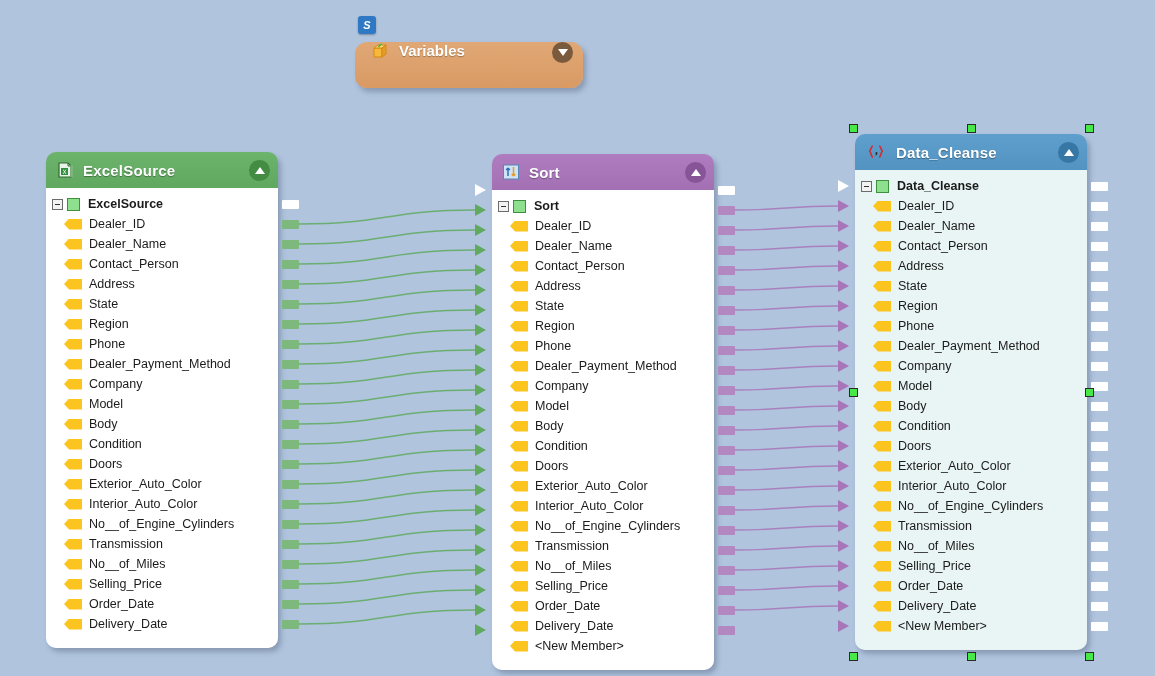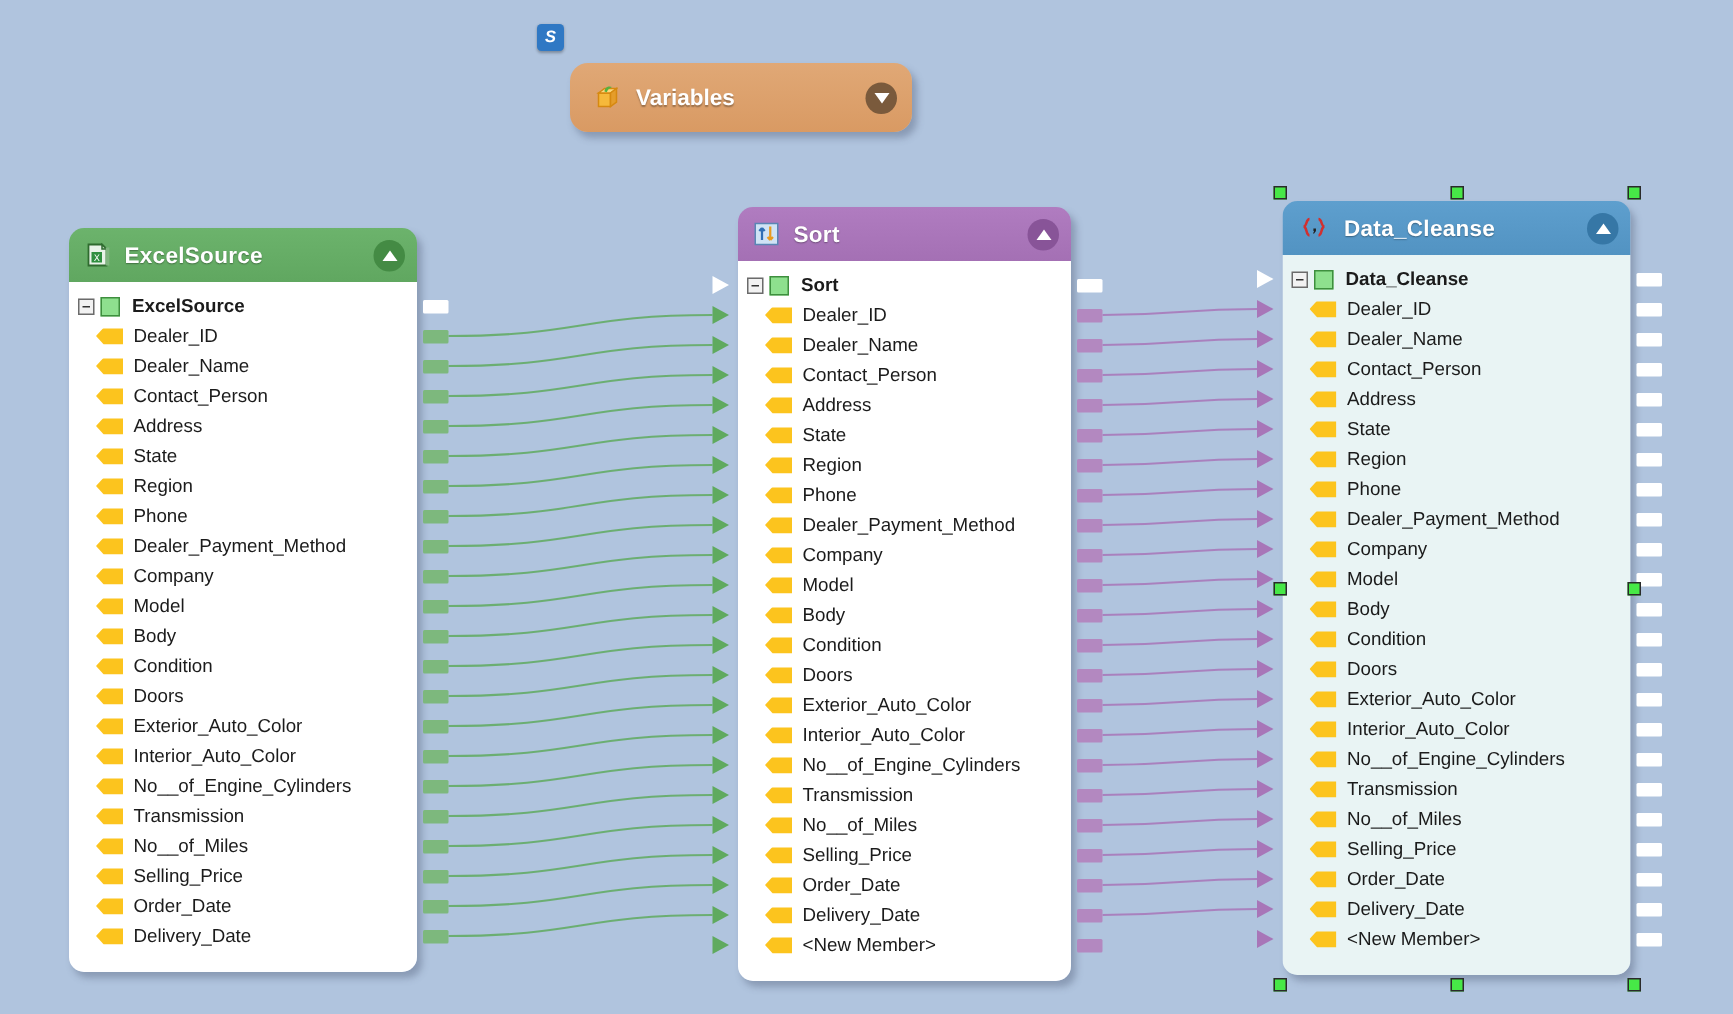--- a/index.html
+++ b/index.html
@@ -124,24 +124,23 @@
   }
 
   
   #variables-node {
     position:absolute;
     left:355px; top:42px;
     width:228px; height:46px;
     border-radius:12px;
     background:linear-gradient(#e0a876,#d99a63);
     box-shadow:3px 4px 5px rgba(90,105,130,.45);
-    display:flex; align-items:center;
+    display:flex; 
     padding:0 10px 0 14px;
     gap:12px;
-    margin-left:25px;
   }
   #variables-node .title {
     color:#fff; font-size:15px; font-weight:bold; flex:1;
     text-shadow:0 1px 1px rgba(0,0,0,.3);
   }
   .badge-s {
     position:absolute;
     left:358px; top:16px;
     width:18px; height:18px;
     background:#2f78c4;
@@ -342,21 +341,21 @@
       <div class="port green" style="left: 282px; top: 440px;"></div>
       <div class="port green" style="left: 282px; top: 460px;"></div>
       <div class="port green" style="left: 282px; top: 480px;"></div>
       <div class="port green" style="left: 282px; top: 500px;"></div>
       <div class="port green" style="left: 282px; top: 520px;"></div>
       <div class="port green" style="left: 282px; top: 540px;"></div>
       <div class="port green" style="left: 282px; top: 560px;"></div>
       <div class="port green" style="left: 282px; top: 580px;"></div>
       <div class="port green" style="left: 282px; top: 600px;"></div>
       <div class="port green" style="left: 282px; top: 620px;"></div>
-      <div class="node" style="left: 492px; top: 138px; width: 222px;">
+      <div class="node" style="left: 492px; top: 154px; width: 222px;">
         <div class="hdr" style="background:linear-gradient(#b07cc0, #a470b4);">
      <span style="display:flex;flex:0 0 auto;">
             <svg width="18" height="18" viewBox="0 0 18 18">
       <rect x="1.5" y="2" width="15" height="14" fill="#cfe3f5" stroke="#5a86b5" stroke-width="1"></rect>
       <path d="M6 13 V5 M6 5 L4.2 7 M6 5 L7.8 7" stroke="#2f6fb5" stroke-width="1.5" fill="none"></path>
       <path d="M11.5 4 V13 M11.5 13 L9.7 11 M11.5 13 L13.3 11" stroke="#e89b20" stroke-width="1.5" fill="none"></path>
     </svg>
           </span>
      <span class="title">Sort</span>
      <span class="circ-btn" style="background:#885498;">

